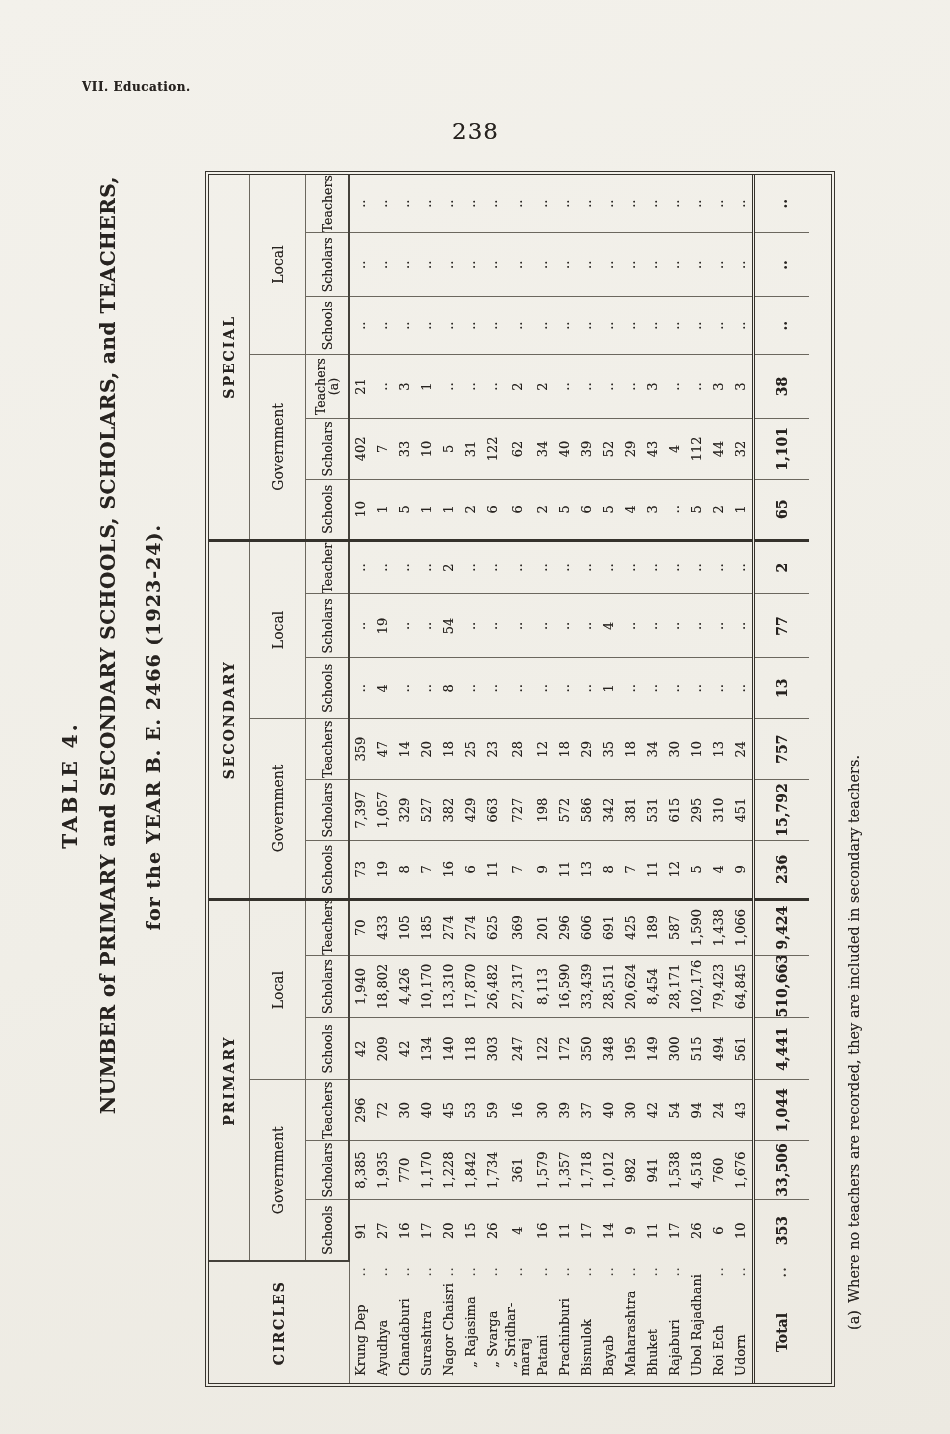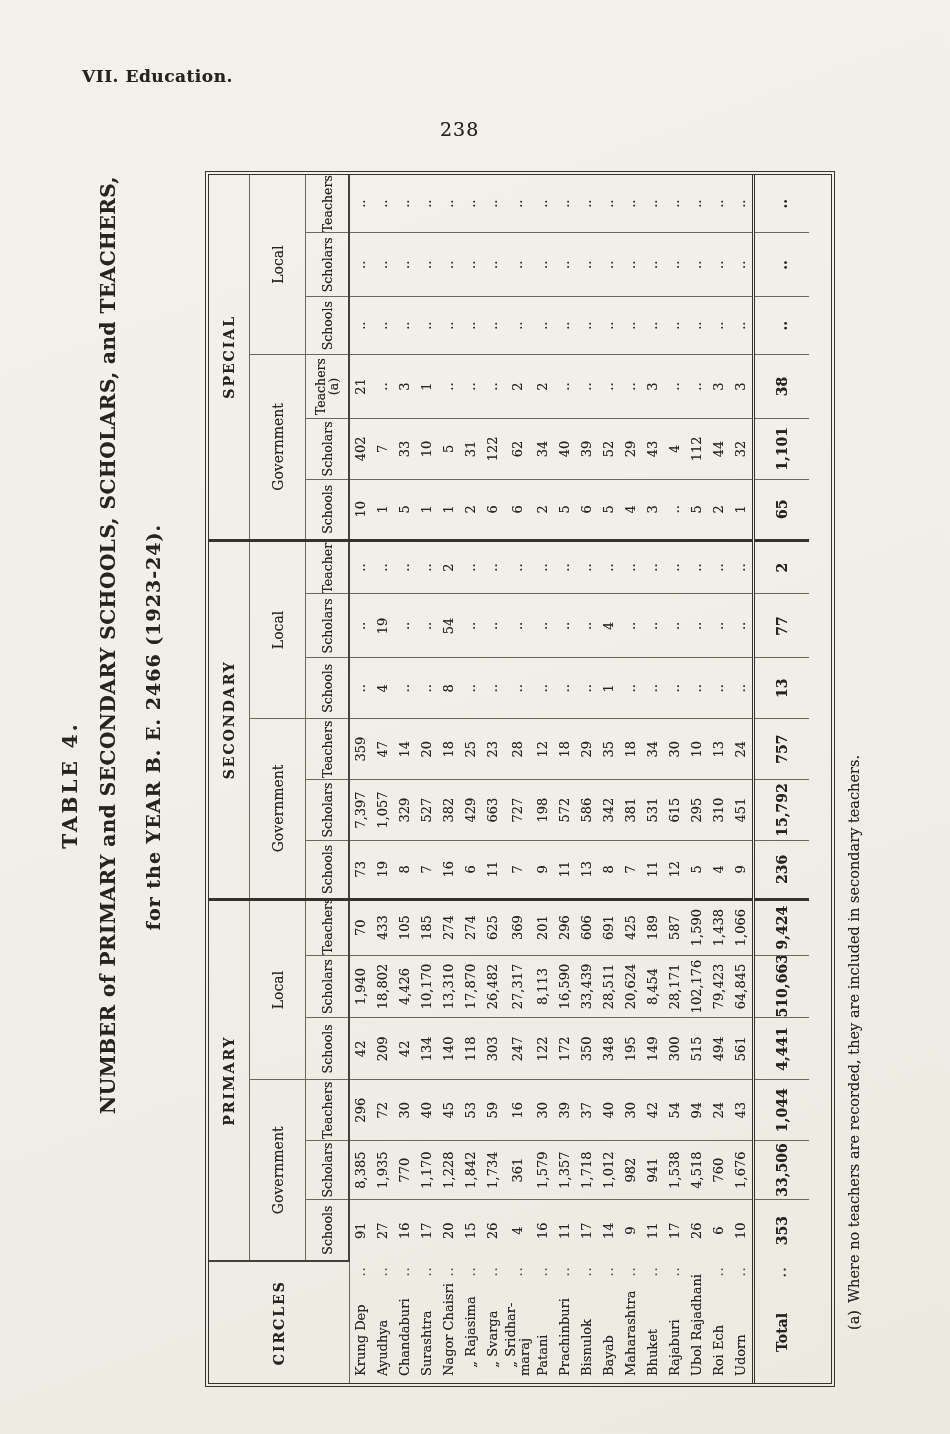--- a/index.html
+++ b/index.html
@@ -1,20 +1,20 @@
 <!DOCTYPE html>
 <html><head>
 <meta charset="utf-8">
 <style>
   html,body{margin:0;padding:0;background:#e8e6df;}
   .page{position:relative;width:950px;height:1434px;margin:0 auto;overflow:hidden;
         background:linear-gradient(160deg,#f3f1eb 0%,#f0eee7 55%,#ece9e1 100%);
         color:#272320;font-family:"DejaVu Serif","Liberation Serif",serif;}
-  .sec-head{position:absolute;left:82px;top:66px;font-size:17px;font-weight:bold;letter-spacing:.5px;}
-  .pageno{position:absolute;left:440px;top:118px;font-size:19px;letter-spacing:1px;text-align:center;}
+  .sec-head{position:absolute;left:82px;top:80px;font-size:12px;font-weight:bold;letter-spacing:.5px;}
+  .pageno{position:absolute;left:452px;top:118px;font-size:23px;letter-spacing:1px;text-align:center;}
   .rot-anchor{position:absolute;left:60px;top:1387px;width:0;height:0;}
   .sheet{position:absolute;left:0;top:0;width:1216px;height:810px;
          transform:rotate(-90deg);transform-origin:0 0;}
   .t1,.t2,.t3{position:absolute;width:100%;text-align:center;font-weight:bold;white-space:nowrap;}
   .t1{top:-2px;left:-6px;font-size:20px;letter-spacing:3px;}
   .t2{top:36px;left:134px;font-size:20px;letter-spacing:.5px;}
   .t3{top:82px;left:52px;font-size:19px;letter-spacing:1px;}
   .tframe{position:absolute;left:0;top:145px;width:1216px;height:630px;border:4px double #37342e;
           box-sizing:border-box;padding:0 0 14px 0;}
   table{border-collapse:collapse;table-layout:fixed;width:100%;}

